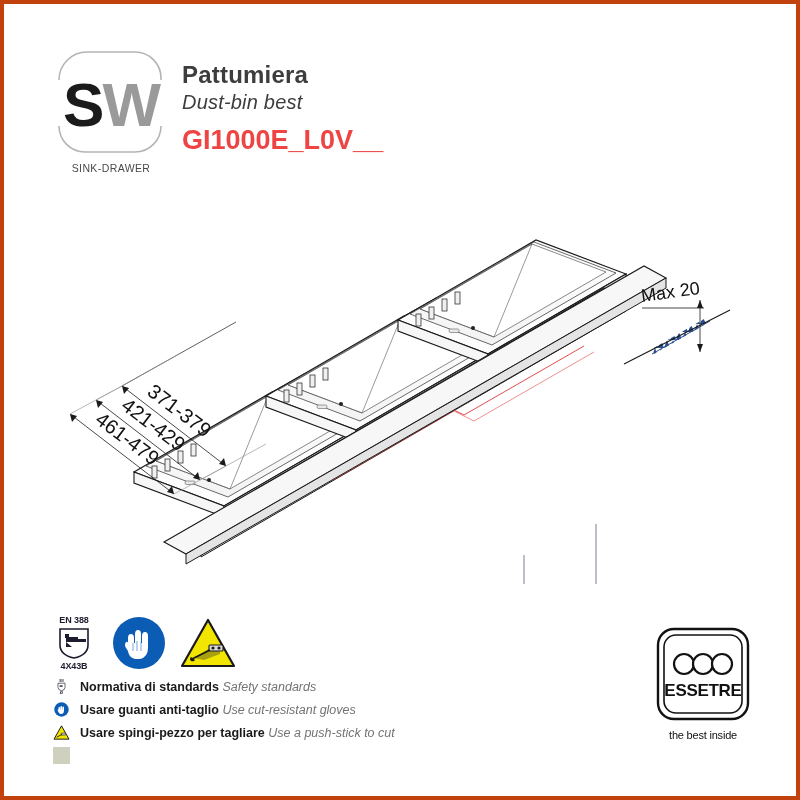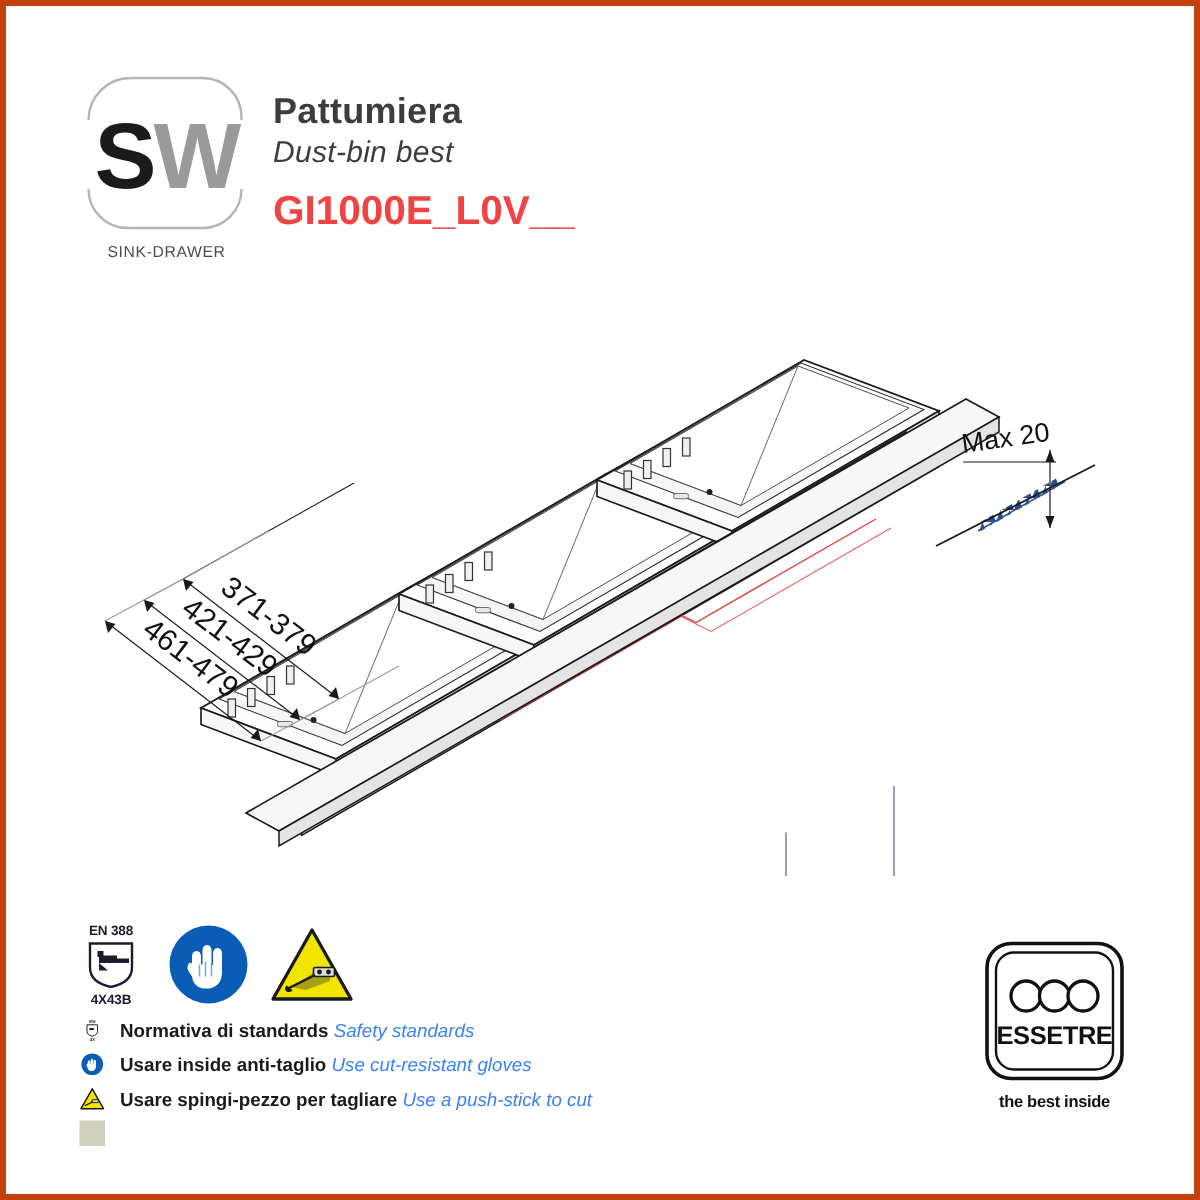--- a/index.html
+++ b/index.html
@@ -174,37 +174,37 @@
     align-items: center;
     justify-content: center;
     margin-right: 8px;
   }
   .legend-txt {
     font-size: 12.5px;
     color: #1a1a1a;
     white-space: nowrap;
   }
   .legend-txt .it { font-weight: 700; }
-  .legend-txt .en { font-style: italic; font-weight: 400; color: #3b82f6; }
+  .legend-txt .en { font-style: italic; font-weight: 400; color: #737373; }
 
   #brand {
     position: absolute;
     left: 636px; top: 42px;
     width: 126px;
   }
   #brand-mark {
     position: relative;
     width: 96px; height: 96px;
     margin: 0 auto;
   }
   #brand-tag {
     margin-top: 7px;
     text-align: center;
     font-size: 11px;
-    font-weight: 700;
+    font-weight: 400;
     color: #111111;
     letter-spacing: -0.2px;
   }
 </style>
 </head>
 <body>
 
 <div id="page">
 
   <div id="header">
@@ -472,21 +472,21 @@
       <div class="legend-row">
         <span class="legend-icon">
           <svg width="15" height="15" viewBox="0 0 54 54">
             <circle cx="27" cy="27" r="26" fill="#0b5cb5"></circle>
             <g fill="#ffffff">
               <path d="M16 22 q0-4 3-4 q3 0 3 4 l0 5 l1 0 l0-9 q0-4 3-4 q3 0 3 4 l0 9 l1 0 l0-7 q0-4 3-4 q3 0 3 4 l0 12 q0 9-8 11 l-5 0 q-7-2-7-9 z"></path>
               <path d="M14 26 q-2 3 0 6 l4 6 l3-2 l-4-7 q-1-4-3-3 z"></path>
             </g>
           </svg>
         </span>
-        <span class="legend-txt"><span class="it">Usare inside anti-taglio</span> <span class="en">Use cut-resistant gloves</span></span>
+        <span class="legend-txt"><span class="it">Usare guanti anti-taglio</span> <span class="en">Use cut-resistant gloves</span></span>
       </div>
 
       <div class="legend-row">
         <span class="legend-icon">
           <svg width="17" height="15" viewBox="0 0 56 52">
             <polygon points="28,3 54,49 2,49" fill="#f2e500" stroke="#1a1a1a" stroke-width="3.4" stroke-linejoin="round"></polygon>
             <rect x="27" y="28" width="15" height="7" rx="1" fill="#cccccc" stroke="#1a1a1a" stroke-width="2"></rect>
             <path d="M11 42 L30 33" stroke="#1a1a1a" stroke-width="3" fill="none"></path>
           </svg>
         </span>

